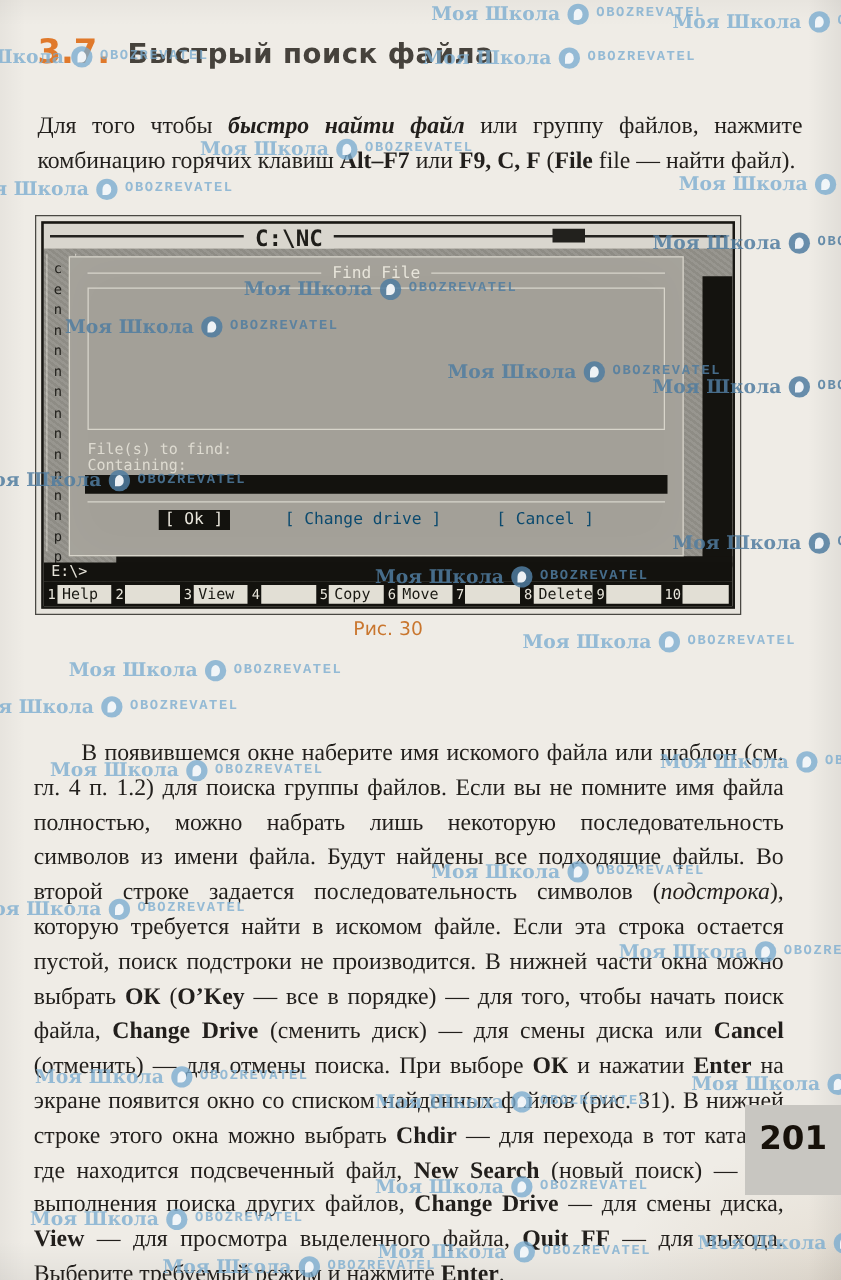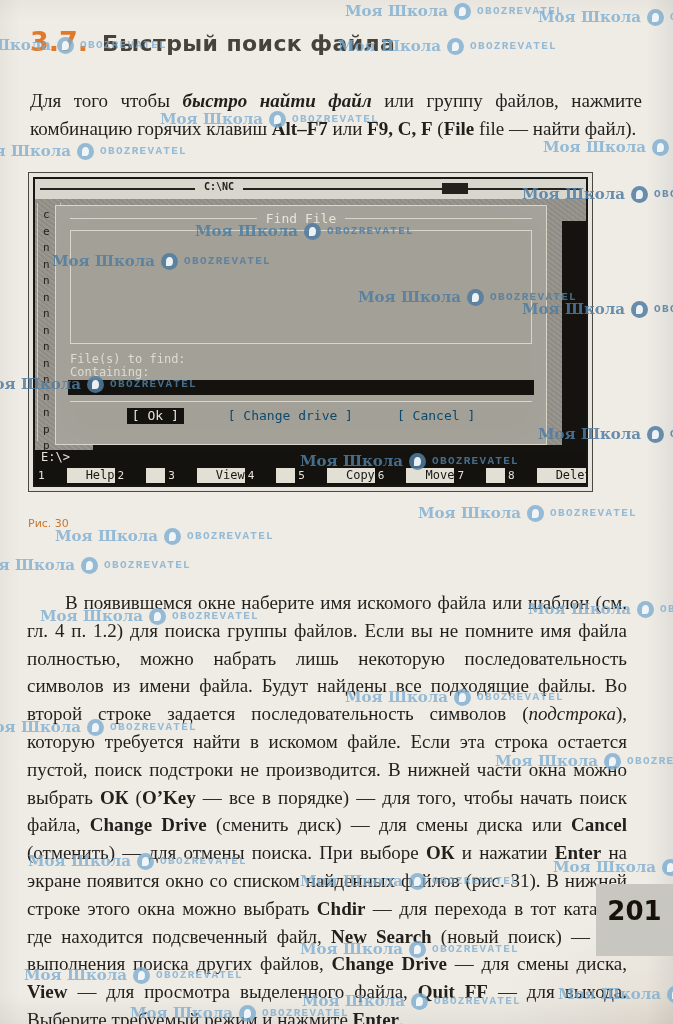--- a/index.html
+++ b/index.html
@@ -18,37 +18,37 @@
 
   
   .intro{position:absolute;top:68px;left:30px;width:612px;font-size:19px;line-height:28px;
     color:#221f1c;text-align:justify;}
   .body-par{position:absolute;top:570px;left:27px;width:600px;font-size:19px;line-height:27.8px;
     color:#221f1c;text-align:justify;text-indent:38px;}
   .fmt-b{font-weight:bold;}
   .fmt-i{font-style:italic;}
 
   
-  .caption{position:absolute;top:517px;left:28px;width:565px;
-    font-family:"DejaVu Sans",sans-serif;font-size:11px;color:#c9762e;}
+  .caption{position:absolute;top:494px;left:28px;width:565px;text-align:center;
+    font-family:"DejaVu Sans",sans-serif;font-size:15px;color:#c9762e;}
   .page-badge{position:absolute;top:884px;left:596px;width:77px;height:72px;background:#c8c6c1;
     z-index:6;text-align:center;font-family:"DejaVu Sans",sans-serif;font-weight:bold;
     font-size:26px;color:#17110a;padding-top:12px;box-sizing:border-box;}
 
   
   .dos-photo{position:absolute;top:172px;left:28px;width:565px;height:320px;
     background:#e7e4dd;border:1px solid #4a4843;padding:4px;box-sizing:border-box;z-index:1;}
   .dos-screen{position:relative;width:100%;height:100%;background:#94928b;
     border:2px solid #181713;box-sizing:border-box;overflow:hidden;
     font-family:"DejaVu Sans Mono",monospace;}
   .screen-top{position:relative;height:20px;background:#d9d6ce;}
   .screen-top::before{content:"";position:absolute;top:9px;left:5px;right:5px;height:2px;background:#242320;}
   .screen-top::after{content:"";position:absolute;right:118px;top:4px;width:26px;height:11px;background:#22211d;}
   .nc-title{position:absolute;top:2px;left:160px;padding:0 9px;background:#d9d6ce;
-    font-weight:bold;font-size:10px;color:#1f1e1a;}
+    font-weight:bold;font-size:18px;color:#1f1e1a;}
   .screen-body{position:absolute;top:20px;left:0;right:0;bottom:0;
     background:
       radial-gradient(ellipse 130px 60px at 24% 16%, rgba(255,255,255,.12), transparent 70%),
       radial-gradient(ellipse 170px 90px at 72% 52%, rgba(255,255,255,.09), transparent 70%),
       #94928b;}
   .screen-body::after{content:"";position:absolute;inset:0;pointer-events:none;
     background:repeating-linear-gradient(37deg, rgba(255,255,255,.04) 0 2px, rgba(0,0,0,.045) 2px 4px);}
   .vline{position:absolute;top:4px;bottom:44px;width:1px;background:rgba(232,229,220,.65);}
   .vline.v1{left:2px;} .vline.v2{left:25px;}
   .panel-letters{position:absolute;left:8px;top:8px;font-size:11px;line-height:16.5px;
@@ -69,21 +69,21 @@
   .dlg-buttons{display:flex;justify-content:center;gap:44px;font-size:13px;height:16px;}
   .dlg-btn{color:#0c4a6e;}
   .dlg-btn.default{background:#13120e;color:#e7e4da;padding:0 5px;}
   .cmdline{position:absolute;left:0;right:0;bottom:20px;height:15px;background:#13120e;
     font-size:12px;line-height:15px;color:#e7e4da;padding-left:6px;z-index:4;}
   .fkeybar{position:absolute;left:0;right:0;bottom:0;height:20px;background:#13120e;
     display:flex;align-items:center;padding:0 3px;gap:3px;box-sizing:border-box;z-index:4;}
   .fkey{display:flex;flex:1;align-items:center;height:16px;}
   .fkey-num{font-size:11px;color:#e7e4da;margin-right:1px;}
   .fkey-box{flex:1;height:15px;background:#e2dfd5;font-size:12px;line-height:15px;
-    color:#191812;padding-left:19px;margin-left:21px;}
+    color:#191812;padding-left:4px;}
 
   
   .wm{position:absolute;display:flex;align-items:center;gap:6px;z-index:5;pointer-events:none;
     --wmc:rgba(122,172,208,.78);white-space:nowrap;}
   .wm-d{--wmc:rgba(80,125,160,.85);}
   .wm-script{font-family:"DejaVu Serif",serif;font-weight:bold;
     font-size:15px;color:var(--wmc);}
   .wm-logo{width:17px;height:17px;border-radius:50%;background:var(--wmc);position:relative;flex:0 0 17px;}
   .wm-logo::after{content:"";position:absolute;left:5px;top:4px;width:7px;height:9px;
     background:rgba(245,248,250,.95);border-radius:50% 50% 50% 0;}

